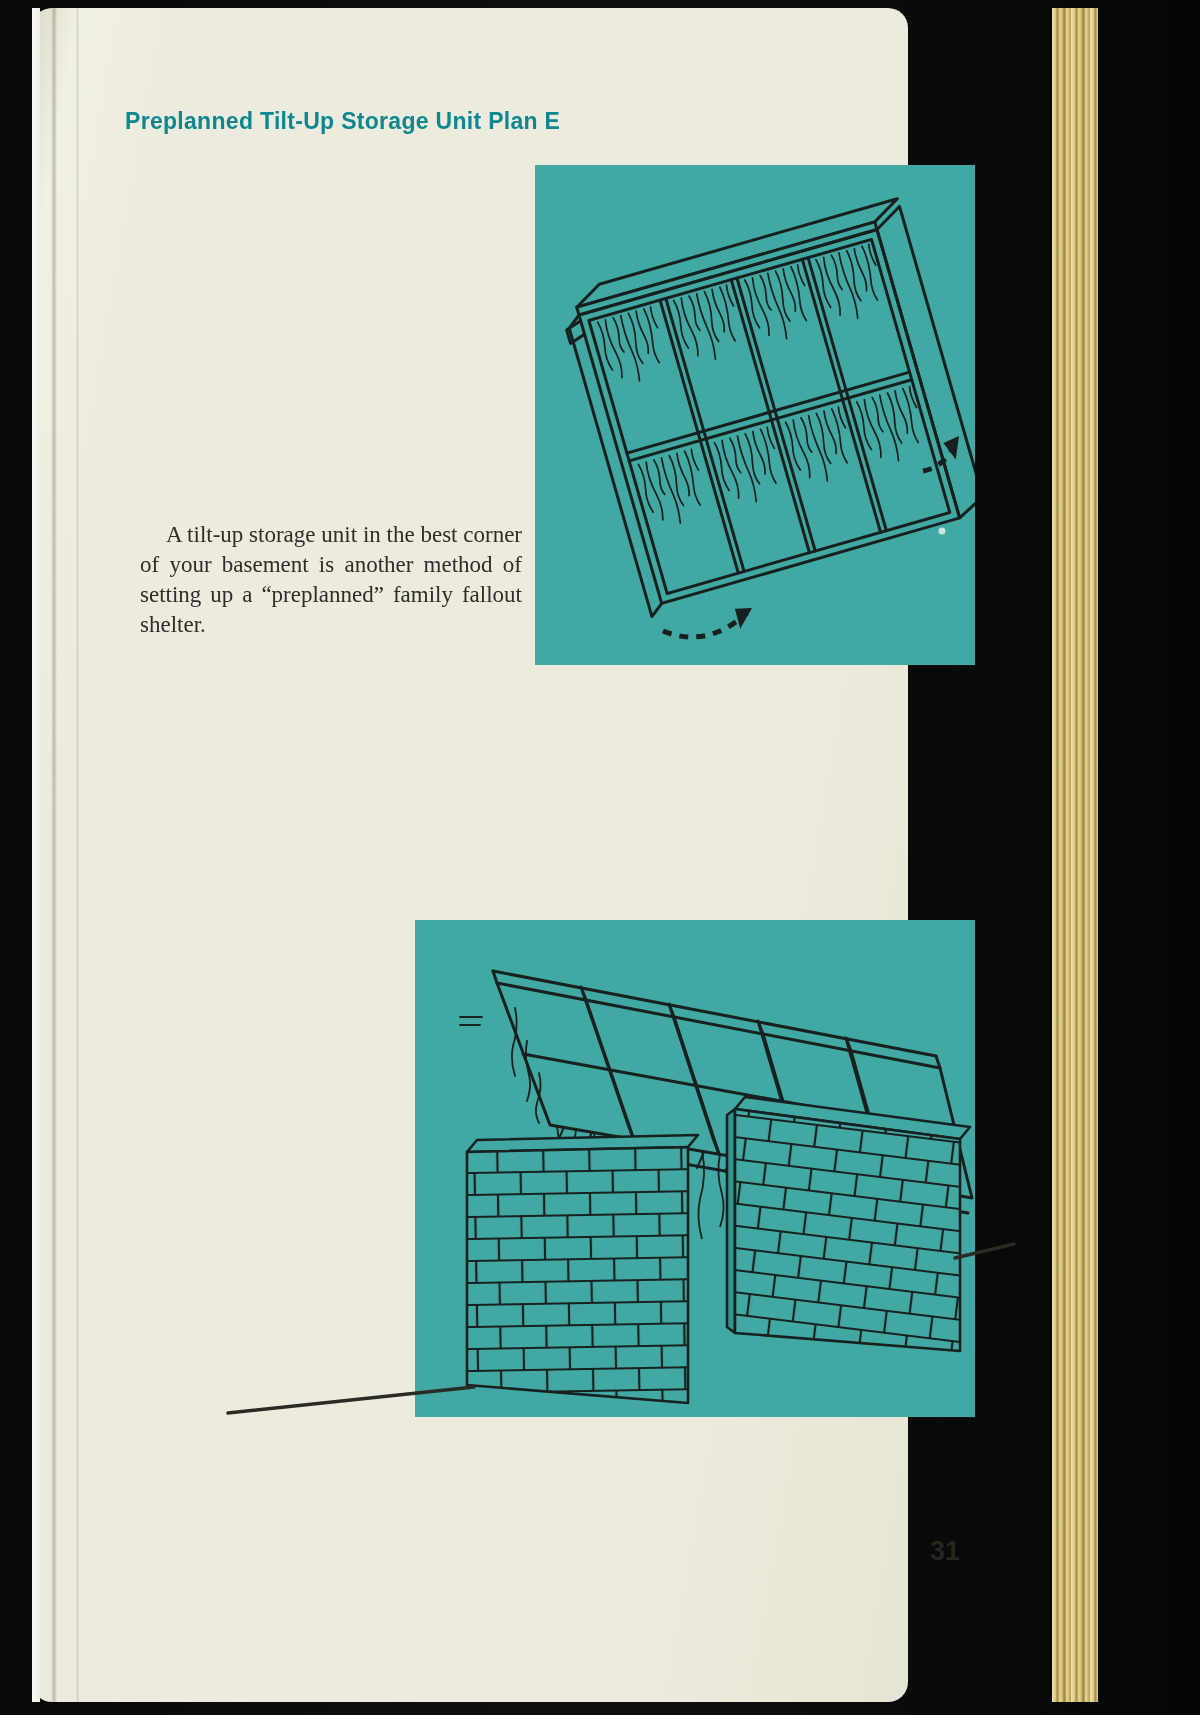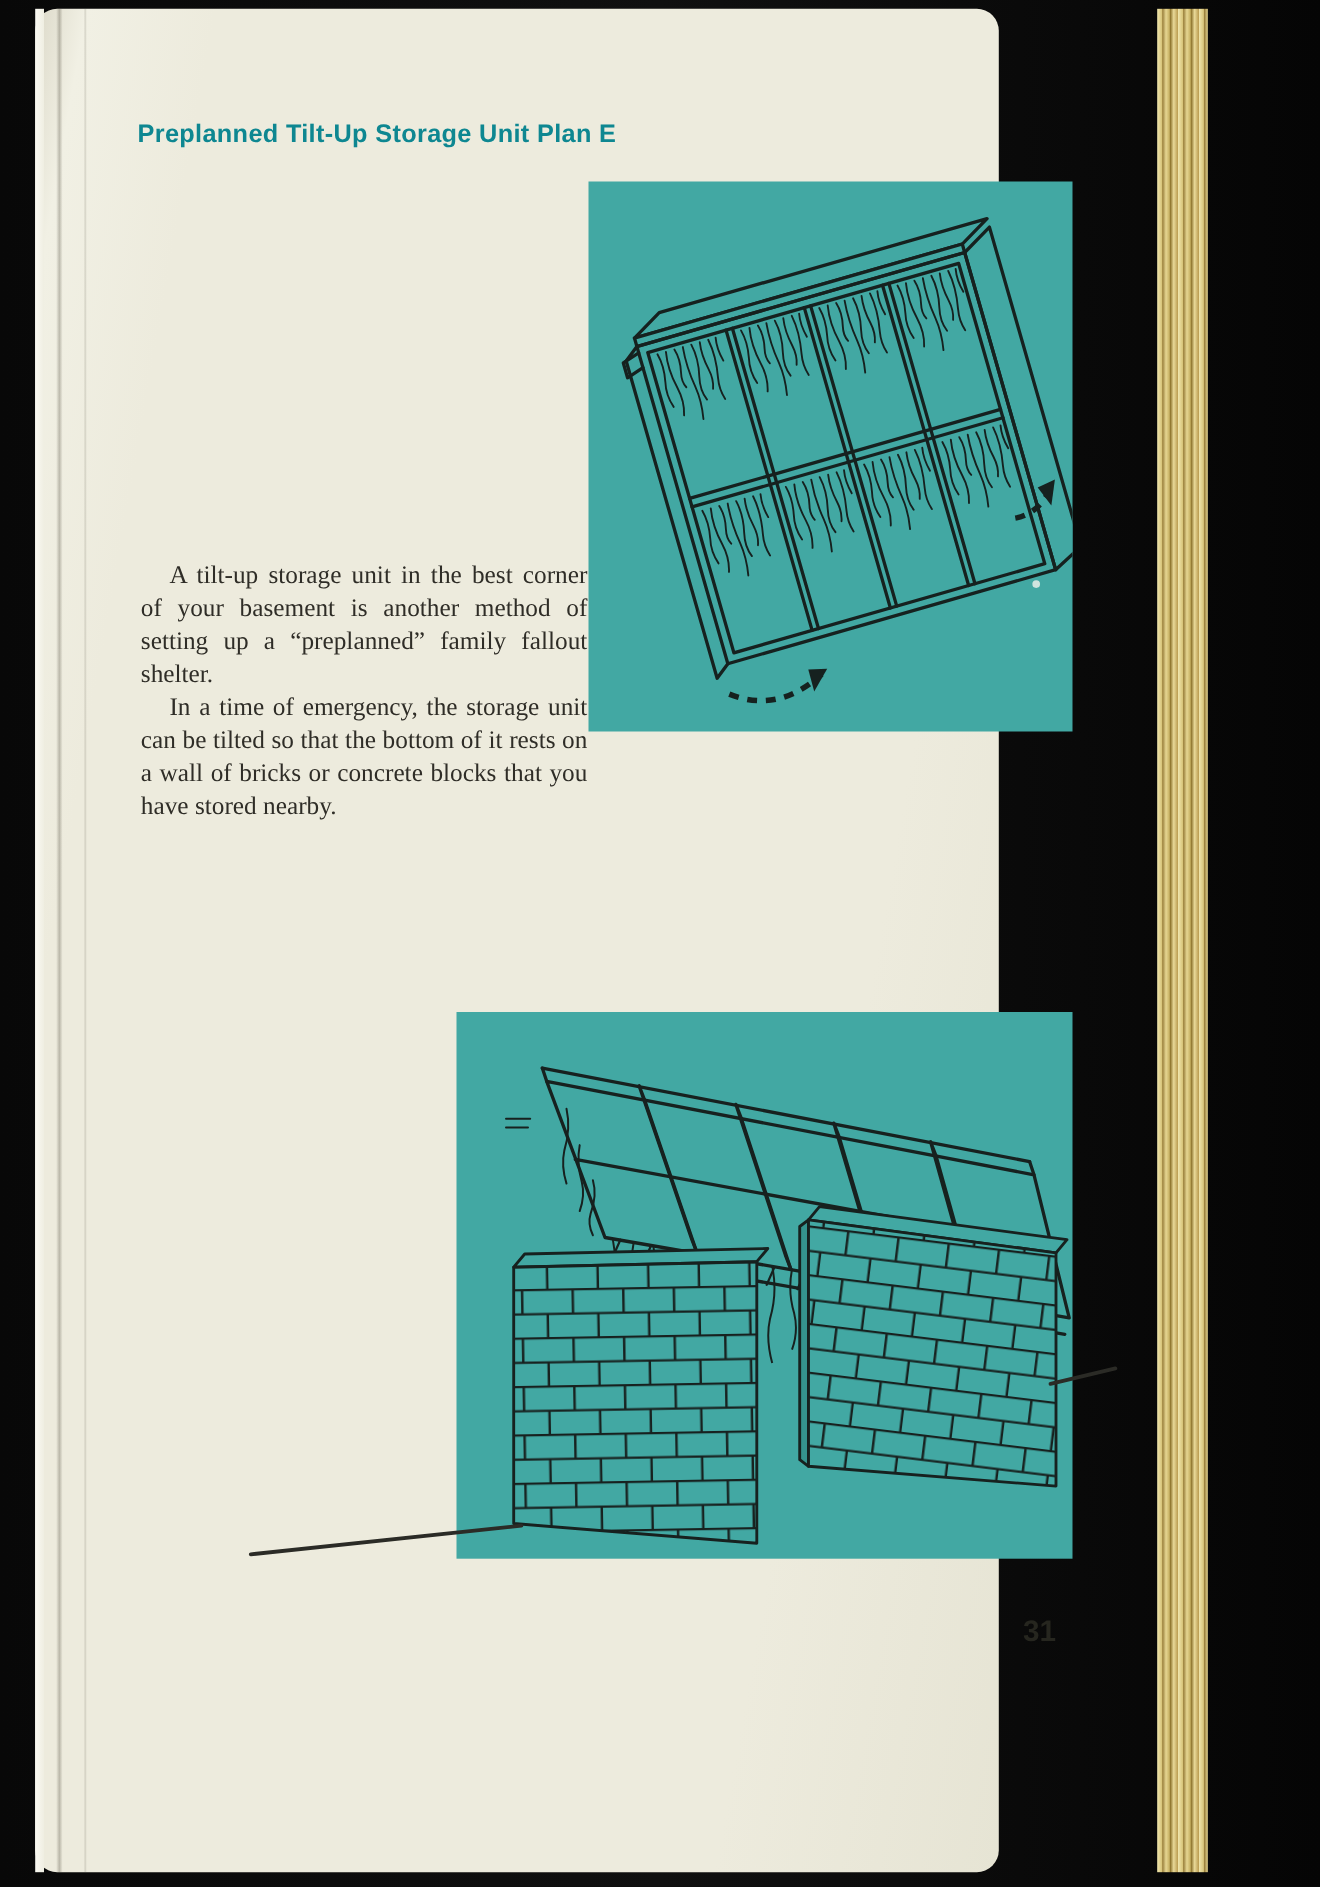--- a/index.html
+++ b/index.html
@@ -44,26 +44,26 @@
   }
   .illus-top{
     position:absolute;left:503px;top:157px;width:440px;height:500px;
     background:var(--teal);
   }
   .bodytext{
     position:absolute;left:96px;top:500px;width:406px;
     font-size:23px;line-height:30px;color:var(--ink);
     text-align:justify;
   }
-  .bodytext p{margin:0;text-indent:26px;}
+  .bodytext p{margin:12px;text-indent:26px;}
   .illus-bottom{
     position:absolute;left:150px;top:905px;width:880px;height:535px;
   }
   .pagenum{
-    position:absolute;left:898px;top:1460px;
+    position:absolute;left:898px;top:1528px;
     font-family:"Liberation Sans", sans-serif;
     font-weight:bold;font-size:27px;color:#26261f;
   }
   .fore-edge{
     position:absolute;left:1052px;top:8px;width:46px;height:1694px;
     background:repeating-linear-gradient(90deg,
       #f0e6ad 0px,#d9c67c 4px,#9d833f 5px,
       #e6d692 8px,#c9b365 11px,#8f762f 12px,
       #e9d998 15px,#b89a4e 19px);
   }
@@ -138,21 +138,20 @@
           <path d="M388 306 Q 410 302 421 277" fill="none" stroke-width="5" stroke-dasharray="9 8"></path>
           <polygon points="0,0 -22,9 -14,-10" transform="translate(424,271) rotate(-60)" stroke="none"></polygon>
         </g>
 
         <circle cx="407" cy="366" r="3.5" fill="#cfe4df"></circle>
       </svg>
     </div>
 
     <div class="bodytext">
       <p>A tilt-up storage unit in the best corner of your basement is another method of setting up a “preplanned” family fallout shelter.</p>
-      <p>In a time of emergency, the storage unit can be tilted so that the bottom of it rests on a wall of bricks or concrete blocks that you have stored nearby.</p>
     </div>
 
     <div class="illus-bottom">
       <svg width="880" height="535" viewBox="0 0 880 535">
         <defs>
           <pattern id="brickL" width="46" height="44" patternUnits="userSpaceOnUse" patternTransform="rotate(-1)">
             <rect class="f-teal" width="46" height="44"></rect>
             <g stroke="#17211f" stroke-width="2.2" fill="none">
               <path d="M0 1 H46 M0 23 H46"></path>
               <path d="M12 1 V23 M35 23 V44"></path>

